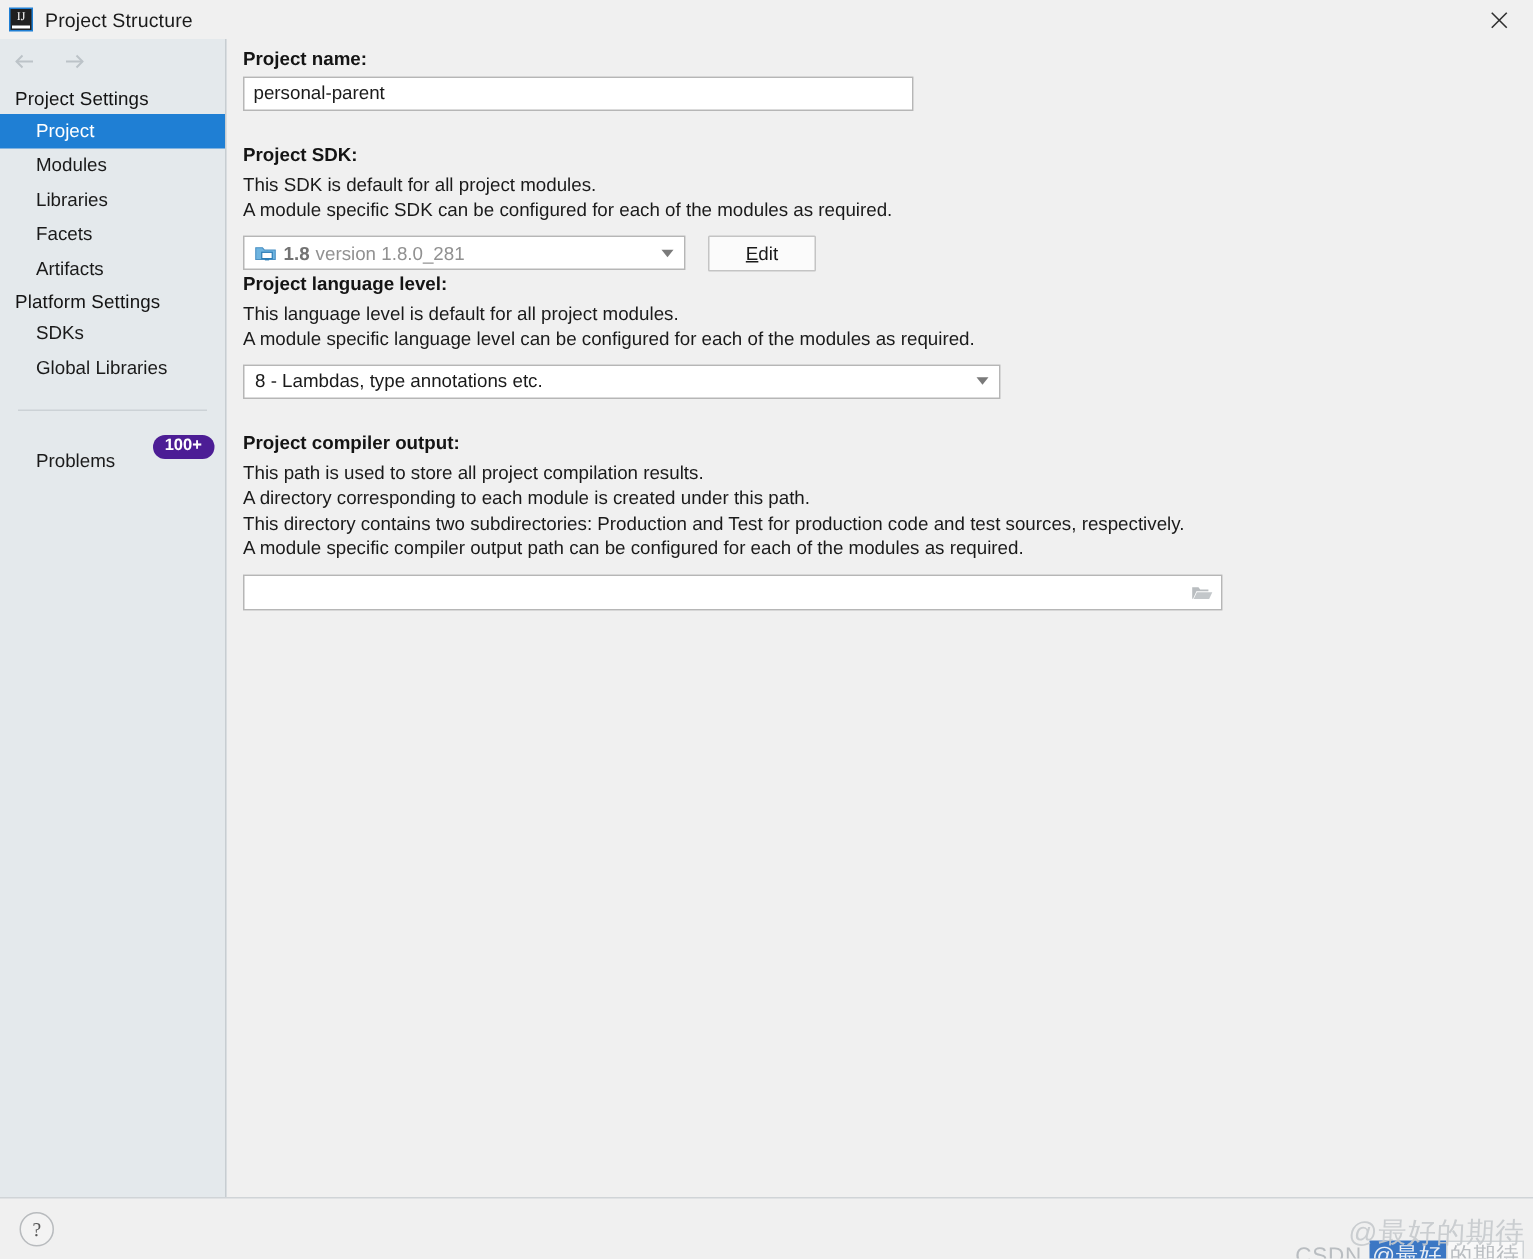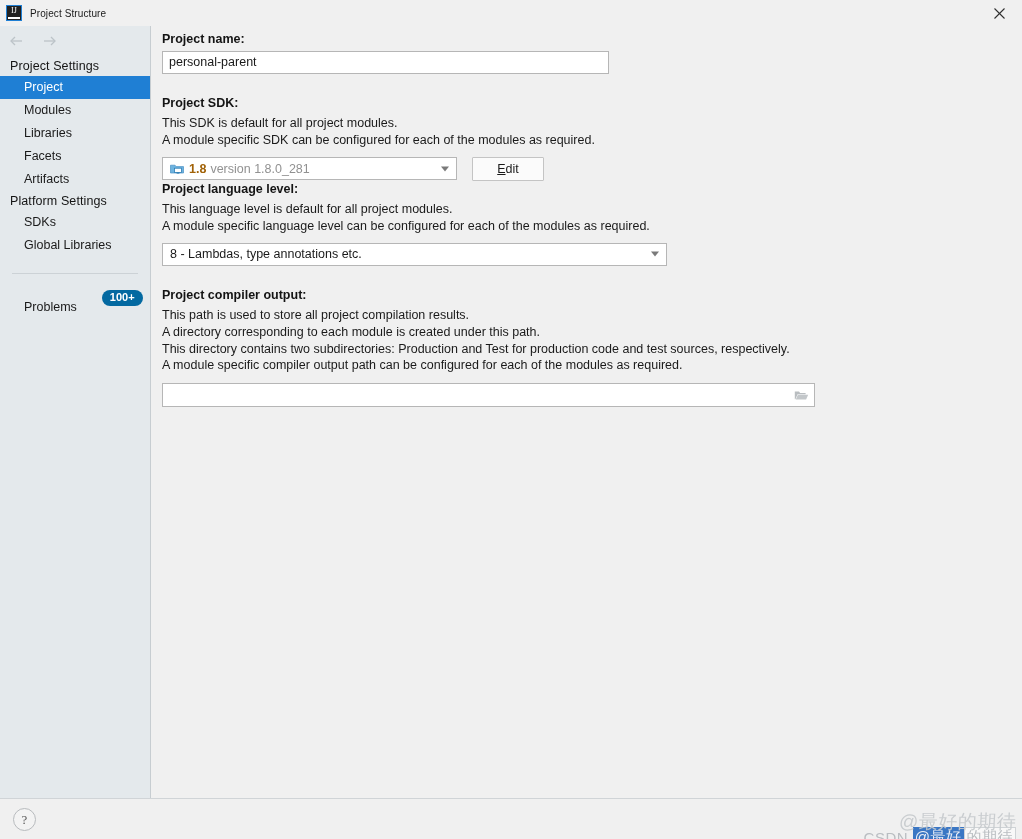--- a/index.html
+++ b/index.html
@@ -34,21 +34,21 @@
     background: #202020;
     color: #ffffff; font-size: 8px; line-height: 10px;
     font-family: "Liberation Serif", serif;
     letter-spacing: 0px;
     text-align: center;
   }
   .ij-logo .bar {
     position: absolute; left: 2px; right: 2px; bottom: 2px; height: 2px; background: #ffffff;
   }
   .title-text {
-    font-size: 10px; color: #1a1a1a; letter-spacing: .1px;
+    font-size: 13px; color: #1a1a1a; letter-spacing: .1px;
   }
   .close-btn {
     position: absolute; right: 0; top: 0; width: 46px; height: 26px;
     display: flex; align-items: center; justify-content: center;
     cursor: default;
   }
   .close-btn svg { display: block; }
 
   
   .sidebar {
@@ -78,21 +78,21 @@
   .sidebar-divider {
     margin: 16px 12px 0 12px; height: 1px; background: #ccd2d6;
   }
   .problems-row {
     display: flex; align-items: center; padding-left: 24px; margin-top: 14px;
     height: 20px; cursor: default;
   }
   .problems-label { font-size: 12.5px; color: #1a1a1a; margin-top: 18px; }
   .problems-badge {
     margin-left: 25px;
-    background: #0369a1; color: #ffffff;
+    background: #4c1d95; color: #ffffff;
     border-radius: 9px; font-size: 11px; font-weight: bold;
     padding: 2px 8px 3px 8px; line-height: 11px;
   }
 
   
   .main {
     position: absolute; left: 152px; top: 26px; width: 870px; height: 772px;
     background: #f0f0f0;
     padding: 0;
   }
@@ -118,21 +118,21 @@
     position: relative;
   }
   .combo .arrow {
     position: absolute; right: 7px; top: 50%; transform: translateY(-50%);
     width: 0; height: 0;
     border-left: 4.5px solid transparent;
     border-right: 4.5px solid transparent;
     border-top: 5px solid #7a7a7a;
   }
   .sdk-icon { width: 14px; height: 14px; margin-right: 5px; flex: 0 0 auto; }
-  .sdk-ver-bold { font-weight: bold; color: #a16207; margin-right: 4px; }
+  .sdk-ver-bold { font-weight: bold; color: #737373; margin-right: 4px; }
   .sdk-ver-gray { color: #919191; }
 
   .btn {
     background: #fbfbfb; border: 1px solid #c4c4c4;
     height: 24px; min-width: 72px;
     display: inline-flex; align-items: center; justify-content: center;
     font-size: 12.5px; color: #1a1a1a; cursor: default;
     border-radius: 1px;
   }
   .btn .mnemonic { text-decoration: underline; }

